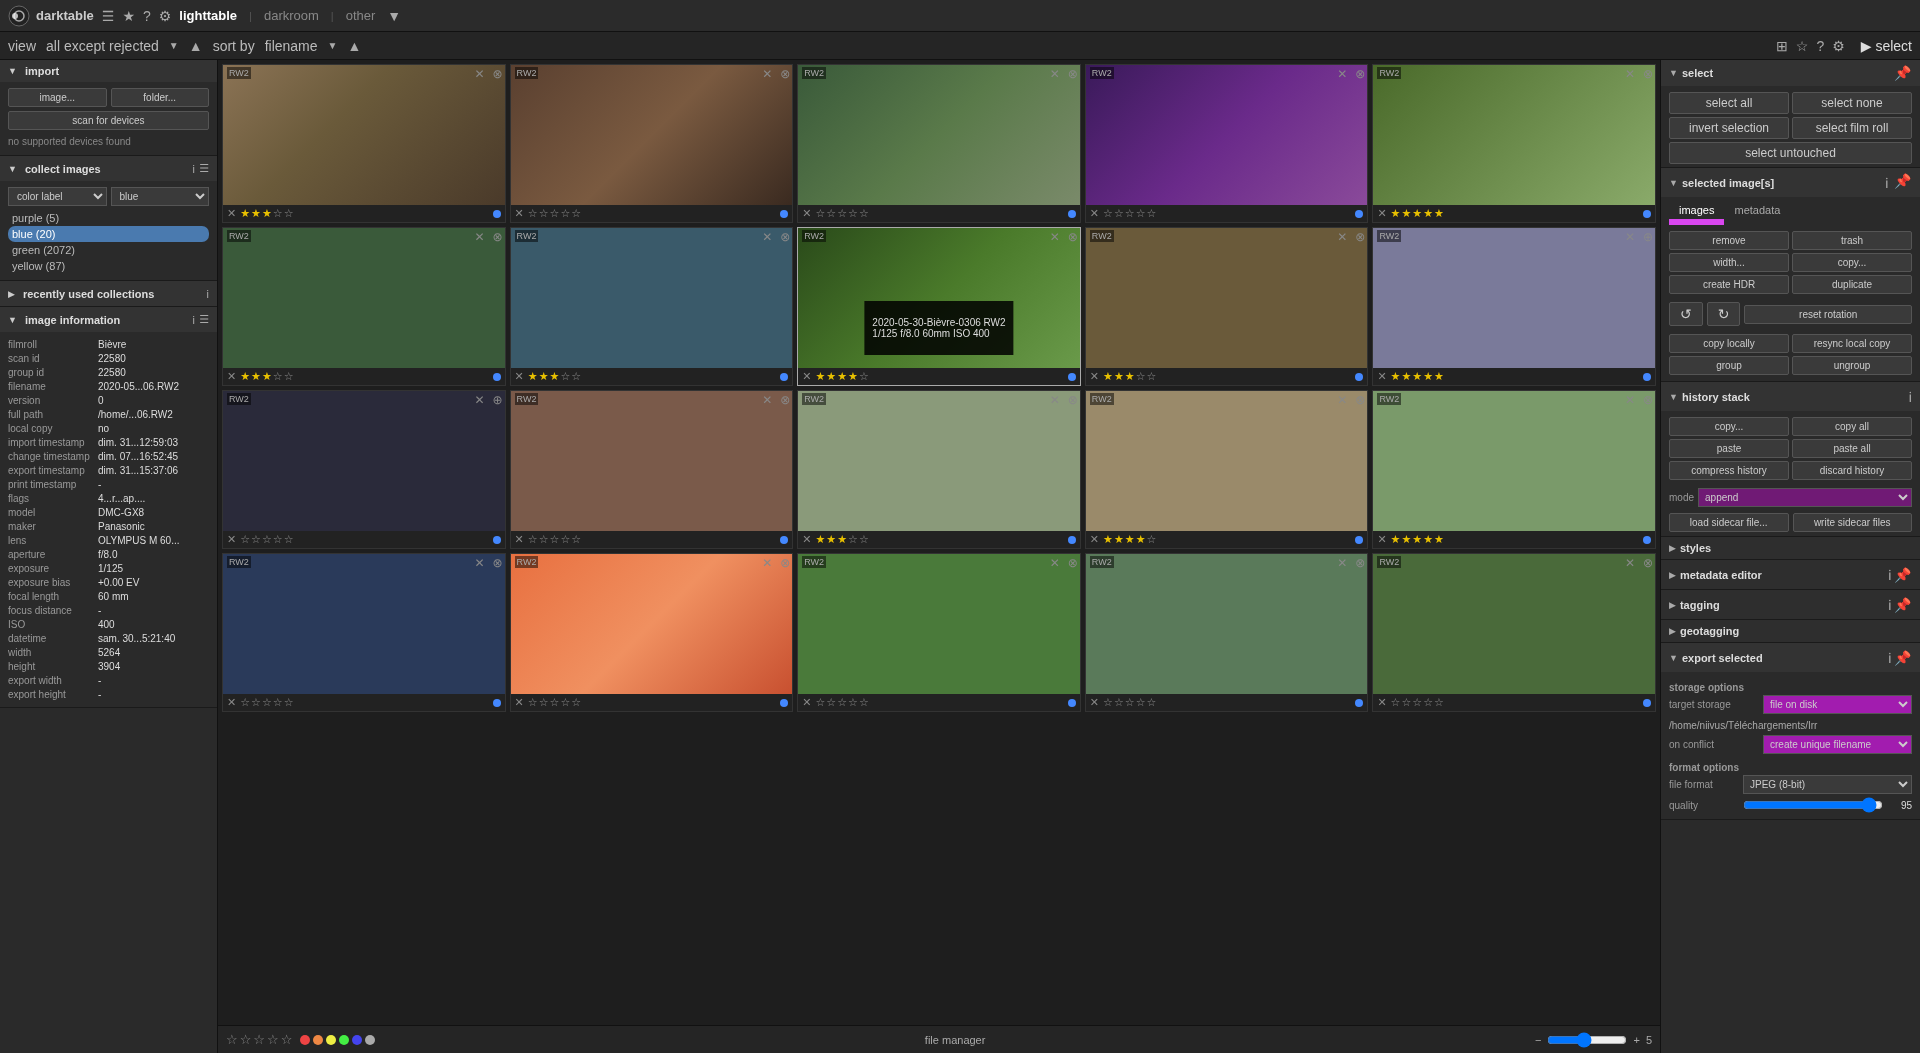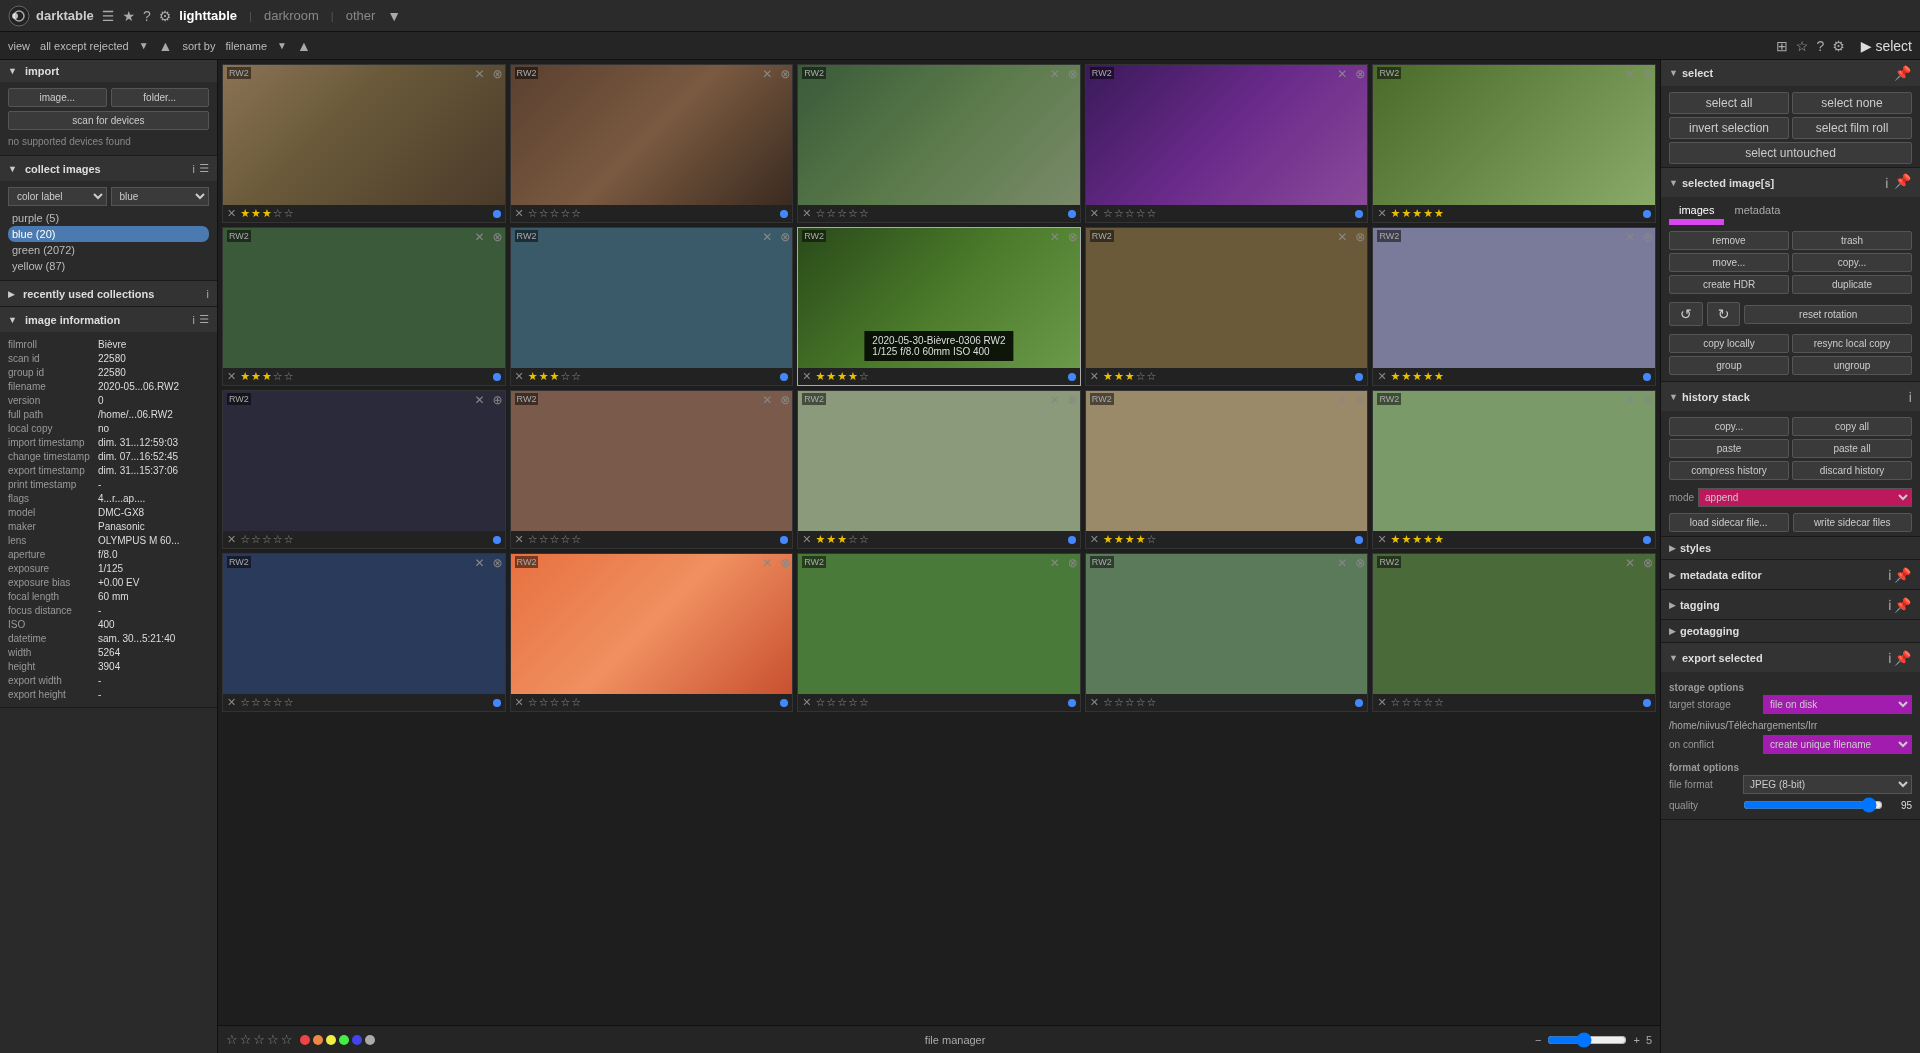--- a/index.html
+++ b/index.html
@@ -69,21 +69,21 @@
       align-items: center;
       background: #252525;
       height: 28px;
       padding: 0 8px;
       gap: 10px;
       flex-shrink: 0;
       border-bottom: 1px solid #111;
     }
     .secondbar-item {
       color: #bbb;
-      font-size: 11px;
+      font-size: 14px;
       cursor: pointer;
     }
 
     .topbar-icons {
       display: flex;
       gap: 8px;
       align-items: center;
     }
     .icon-btn {
       color: #aaa;
@@ -290,27 +290,27 @@
     .color-dot {
       width: 8px;
       height: 8px;
       border-radius: 50%;
       margin-left: auto;
     }
 
     
     .photo-tooltip {
       position: absolute;
-      bottom: 24px;
+      bottom: 30px;
       left: 50%;
       transform: translateX(-50%);
       background: rgba(0,0,0,0.85);
       color: #ddd;
       font-size: 10px;
-      padding: 4px 8px;
+      padding: 16px 8px;
       white-space: nowrap;
       pointer-events: none;
       z-index: 10;
     }
 
     
     .bottombar {
       display: flex;
       align-items: center;
       background: #252525;
@@ -464,21 +464,21 @@
     }
     .hs-row {
       display: flex;
       align-items: center;
       padding: 2px 8px 4px;
       gap: 4px;
     }
     .hs-label { color: #999; font-size: 10px; flex: none; }
     .hs-select {
       flex: 1;
-      background: #be185d;
+      background: #701a75;
       border: 1px solid #555;
       color: #ccc;
       font-size: 10px;
       padding: 2px;
     }
     .hs-sidecar-row {
       display: flex;
       align-items: center;
       gap: 4px;
       padding: 2px 8px 4px;
@@ -1138,21 +1138,21 @@
           <span class="icon-btn">📌</span>
         </div>
       </div>
       <div class="si-tabs">
         <div class="si-tab active">images</div>
         <div class="si-tab">metadata</div>
       </div>
       <div class="si-btns">
         <button class="si-btn">remove</button>
         <button class="si-btn">trash</button>
-        <button class="si-btn">move...</button>
+        <button class="si-btn">width...</button>
         <button class="si-btn">copy...</button>
         <button class="si-btn">create HDR</button>
         <button class="si-btn">duplicate</button>
       </div>
       <div style="display:flex;align-items:center;padding:2px 8px;gap:4px;">
         <button class="si-btn" style="padding:3px 10px;font-size:14px;">↺</button>
         <button class="si-btn" style="padding:3px 10px;font-size:14px;">↻</button>
         <button class="si-btn" style="flex:1;">reset rotation</button>
       </div>
       <div class="si-btns">

